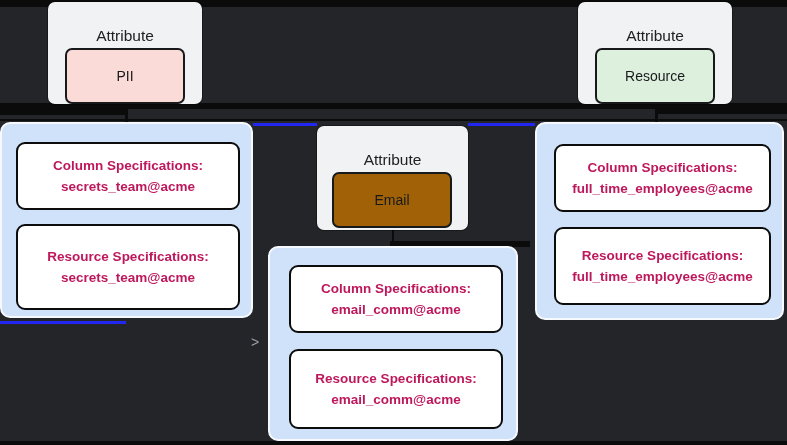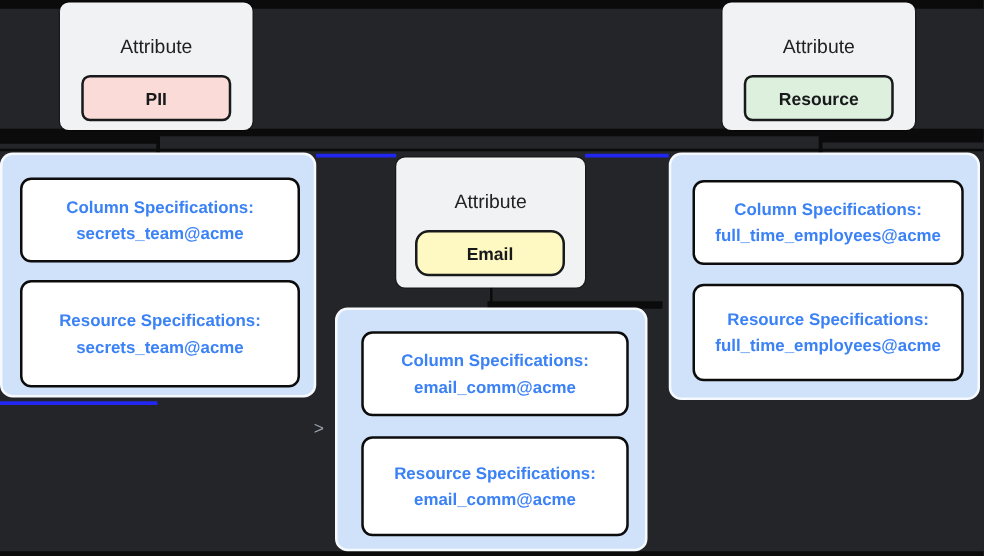--- a/index.html
+++ b/index.html
@@ -9,38 +9,38 @@
     font-family:"Liberation Sans","DejaVu Sans",sans-serif;
   }
   .band{position:absolute;background:#0b0b0c;}
   .blue-edge{position:absolute;background:#2127f0;}
   .chevron{position:absolute;left:251px;top:335px;color:#9aa2aa;font-size:14px;line-height:14px;}
   .attr-card{
     position:absolute;width:154px;height:102px;background:#f1f2f3;
     border-radius:7px;text-align:center;box-shadow:0 0 0 1px rgba(0,0,0,.35);
     z-index:3;
   }
-  .attr-title{margin:16px;padding-top:11px;font-size:15.5px;font-weight:400;color:#202124;}
+  .attr-title{margin:0;padding-top:25px;font-size:15.5px;font-weight:400;color:#202124;}
   .badge{
-    position:absolute;left:17px;top:58px;width:120px;height:37px;
+    position:absolute;left:17px;top:46px;width:120px;height:56px;
     border:2px solid #17191b;border-radius:7px;box-sizing:border-box;
     display:flex;align-items:center;justify-content:center;
-    font-weight:bold;font-size:14px;color:#17191b;
+    font-weight:normal;font-size:14px;color:#17191b;
   }
   .badge-pii{background:#fadbd8;}
-  .badge-email{background:#fef9c3;border-radius:11px;}
+  .badge-email{background:#a16207;}
   .badge-financial{background:#ddf0dd;}
   .group{
     position:absolute;background:#cfe2fa;border:2px solid #f6f9fe;
     border-radius:10px;box-sizing:border-box;z-index:3;
   }
   .spec{
     position:absolute;background:#ffffff;border:2px solid #0c0c0c;border-radius:9px;
     box-sizing:border-box;display:flex;flex-direction:column;align-items:center;justify-content:center;
-    font-weight:bold;font-size:13.5px;line-height:21px;color:#3b82f6;text-align:center;
+    font-weight:bold;font-size:13.5px;line-height:21px;color:#be185d;text-align:center;
   }
   .spec span{display:block;}
 </style>
 </head>
 <body>
 
 <div class="canvas">
 
   <div class="band" style="left:0;top:0;width:787px;height:7px;"></div>
   <div class="band" style="left:0;top:103px;width:787px;height:6px;"></div>

